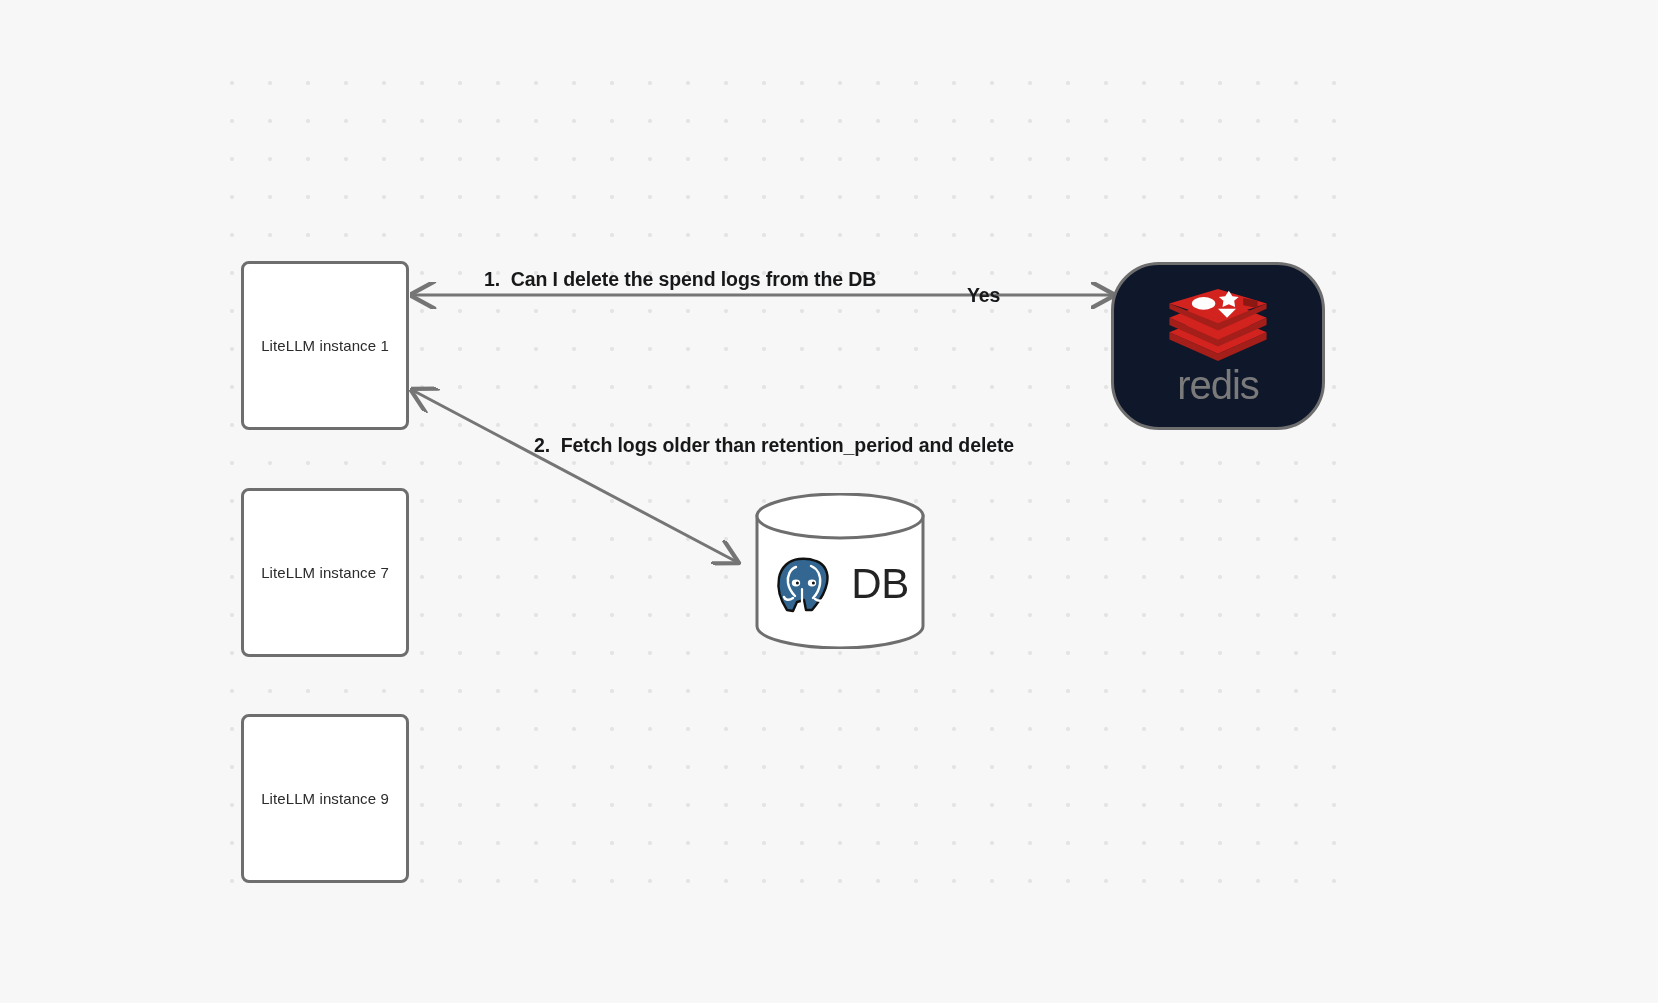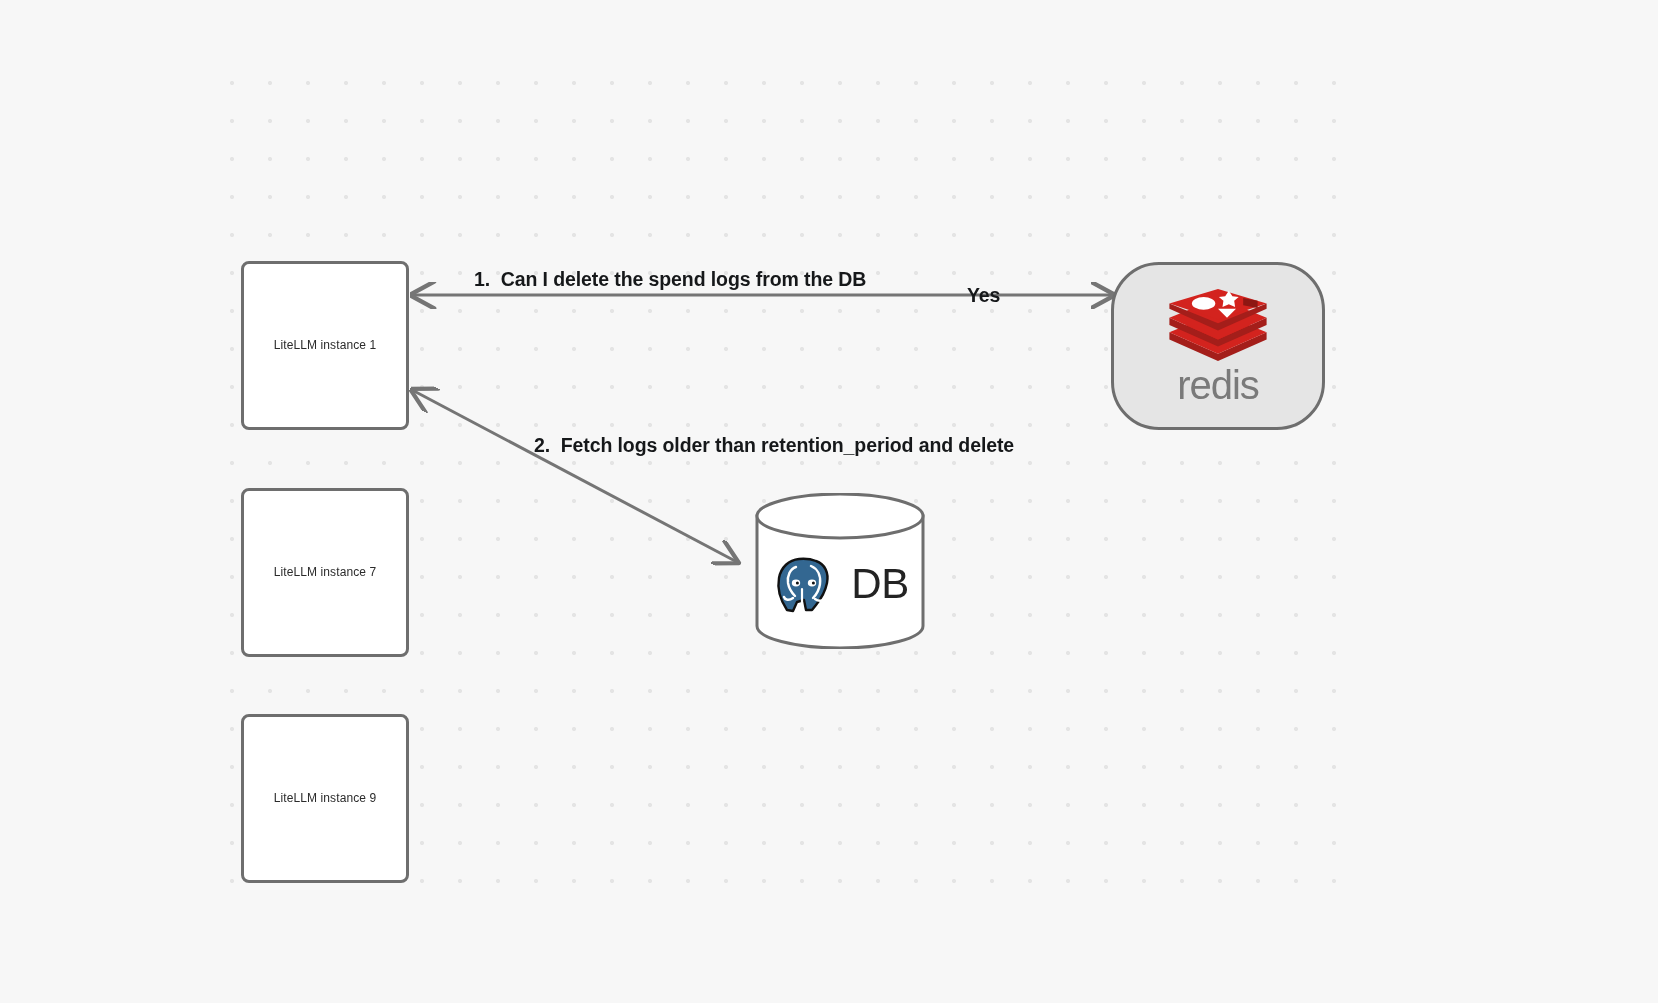--- a/index.html
+++ b/index.html
@@ -34,39 +34,39 @@
     position: absolute;
     background: #ffffff;
     border: 3px solid #6e6e6e;
     border-radius: 8px;
     box-sizing: border-box;
     display: flex;
     align-items: center;
     justify-content: center;
   }
   .node-label {
-    font-size: 12px;
+    font-size: 15px;
     color: #2b2b2b;
     font-family: "Liberation Sans", sans-serif;
     letter-spacing: 0.1px;
     text-align: center;
     line-height: 1.2;
   }
   #instance-1 { left: 241px; top: 261px; width: 168px; height: 169px; }
   #instance-2 { left: 241px; top: 488px; width: 168px; height: 169px; }
   #instance-3 { left: 241px; top: 714px; width: 168px; height: 169px; }
 
   
   #redis-node {
     position: absolute;
     left: 1111px;
     top: 262px;
     width: 214px;
     height: 168px;
-    background: #e5e5e5;
+    background: #0f172a;
     border: 3px solid #6e6e6e;
     border-radius: 48px;
     box-sizing: border-box;
     display: flex;
     flex-direction: column;
     align-items: center;
     justify-content: center;
   }
   #redis-logo-wrap {
     width: 112px;
@@ -107,21 +107,21 @@
 
   .edge-label {
     position: absolute;
     font-family: "Liberation Sans", sans-serif;
     font-weight: bold;
     color: #16181a;
     white-space: pre;
     font-size: 19.5px;
     letter-spacing: -0.1px;
   }
-  #label-1 { left: 474px; top: 268px; }
+  #label-1 { left: 484px; top: 268px; }
   #label-yes { left: 967px; top: 284px; }
   #label-2 { left: 534px; top: 434px; }
 
   svg.overlay {
     position: absolute;
     left: 0; top: 0;
     width: 1658px;
     height: 1003px;
     pointer-events: none;
   }

